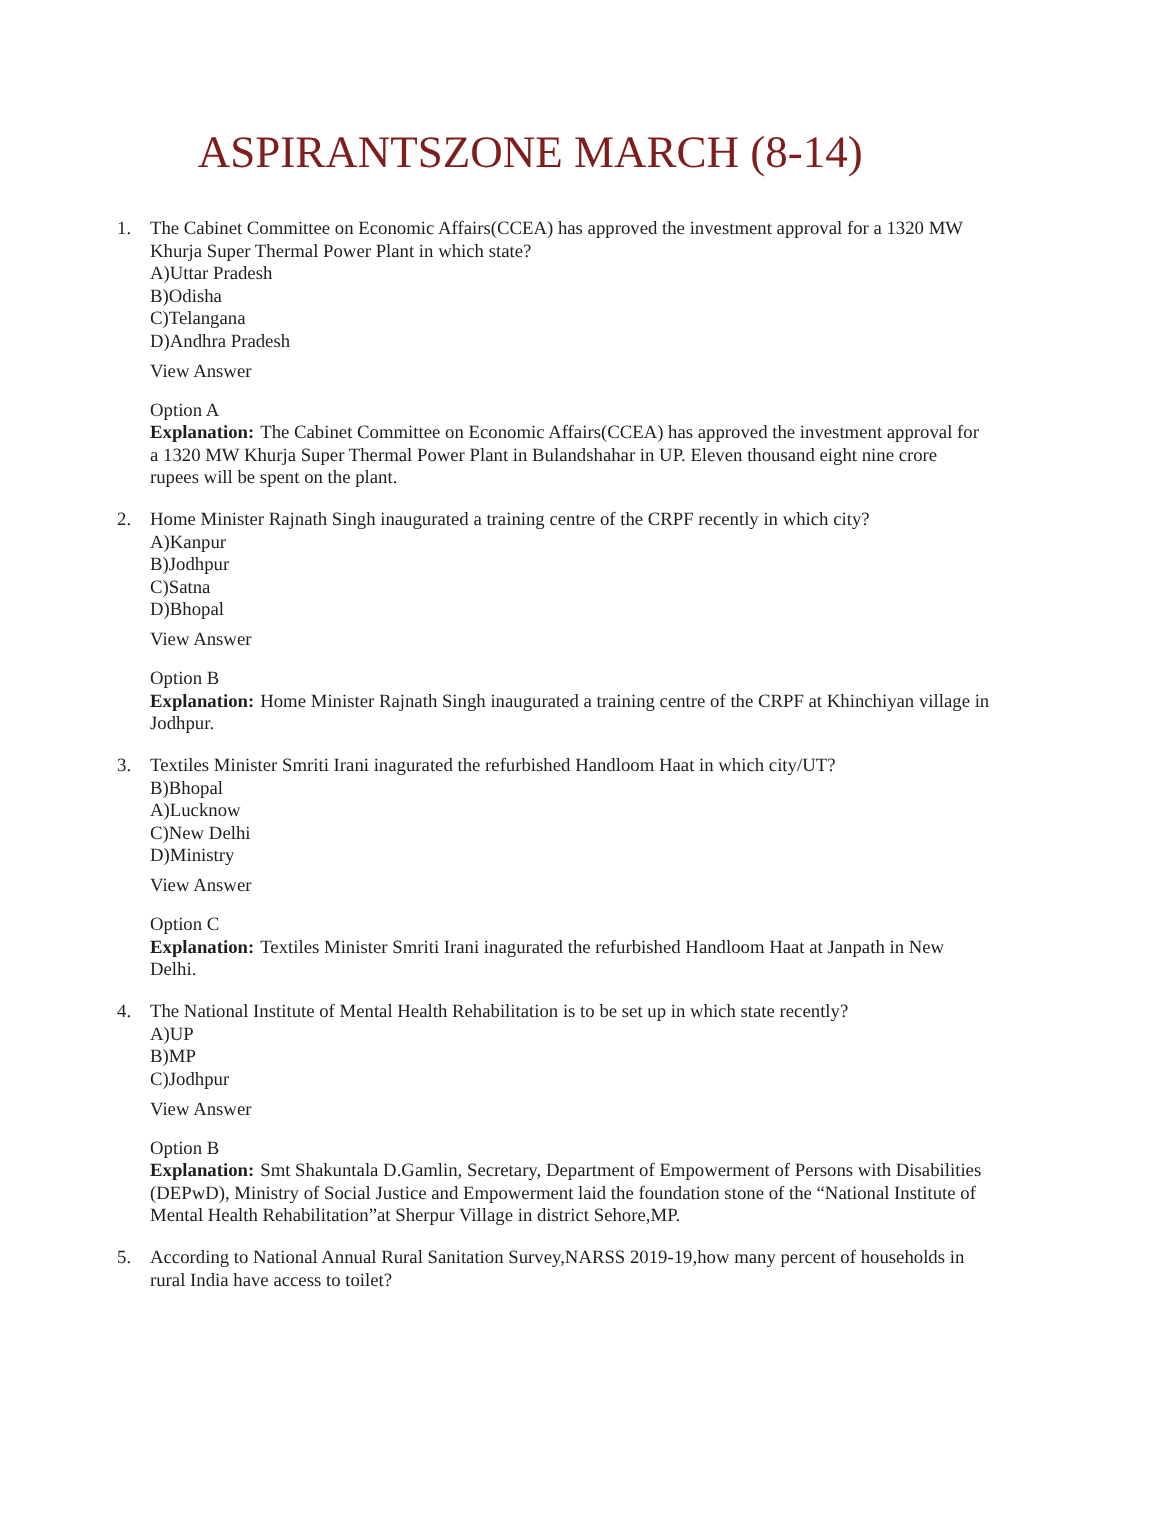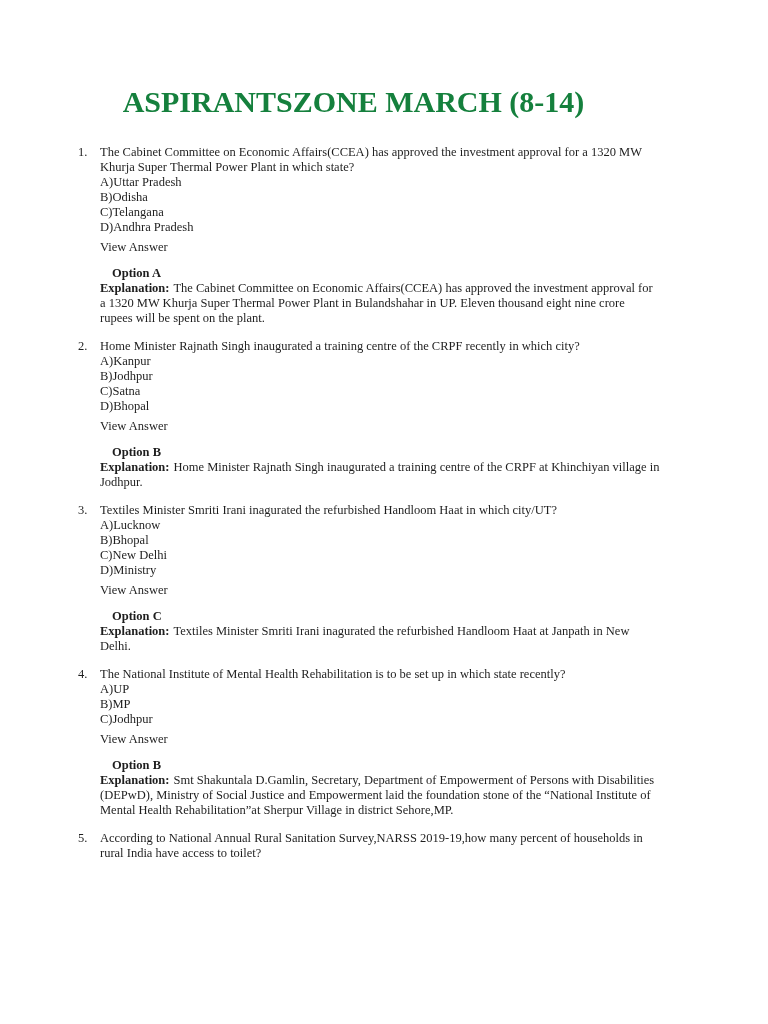--- a/index.html
+++ b/index.html
@@ -10,22 +10,22 @@
     background: #ffffff;
     overflow: hidden;
     font-family: "Liberation Serif", "DejaVu Serif", serif;
     color: #1e1e1e;
   }
   .doc-title {
     margin: 84px 61px 0 0;
     text-align: center;
     font-size: 30px;
     line-height: 36px;
-    font-weight: bold;
-    color: #15803d;
+    font-weight: normal;
+    color: #7f1d1d;
     letter-spacing: 0px;
   }
   .content {
     margin-top: 25px;
     font-size: 12.5px;
     line-height: 15px;
   }
   .question {
     display: flex;
     padding-left: 78px;
@@ -36,21 +36,21 @@
     flex-shrink: 0;
   }
   .q-body { width: 655px; }
   .q-text { white-space: pre-line; }
   .q-option { }
   .view-answer {
     margin-top: 5px;
     font-weight: normal;
   }
   .answer-block { margin-top: 11px; }
-  .option-label { font-weight: bold; margin-left: 12px; }
+  .option-label { font-weight: normal; }
   .explanation { white-space: pre-line; }
   .expl-label { font-weight: bold; margin-right: 4px; }
 </style>
 </head>
 <body>
 
 <div class="page">
 
   <h1 class="doc-title">ASPIRANTSZONE MARCH (8-14)</h1>
 
@@ -89,22 +89,22 @@
           <div class="explanation"><span class="expl-label">Explanation:</span><span class="expl-text">Home Minister Rajnath Singh inaugurated a training centre of the CRPF at Khinchiyan village in
 Jodhpur.</span></div>
         </div>
       </div>
     </div>
 
     <div class="question">
       <div class="q-num">3.</div>
       <div class="q-body">
         <div class="q-text">Textiles Minister Smriti Irani inagurated the refurbished Handloom Haat in which city/UT?</div>
+        <div class="q-option">B)Bhopal</div>
         <div class="q-option">A)Lucknow</div>
-        <div class="q-option">B)Bhopal</div>
         <div class="q-option">C)New Delhi</div>
         <div class="q-option">D)Ministry</div>
         <div class="view-answer">View Answer</div>
         <div class="answer-block">
           <div class="option-label">Option C</div>
           <div class="explanation"><span class="expl-label">Explanation:</span><span class="expl-text">Textiles Minister Smriti Irani inagurated the refurbished Handloom Haat at Janpath in New
 Delhi.</span></div>
         </div>
       </div>
     </div>

